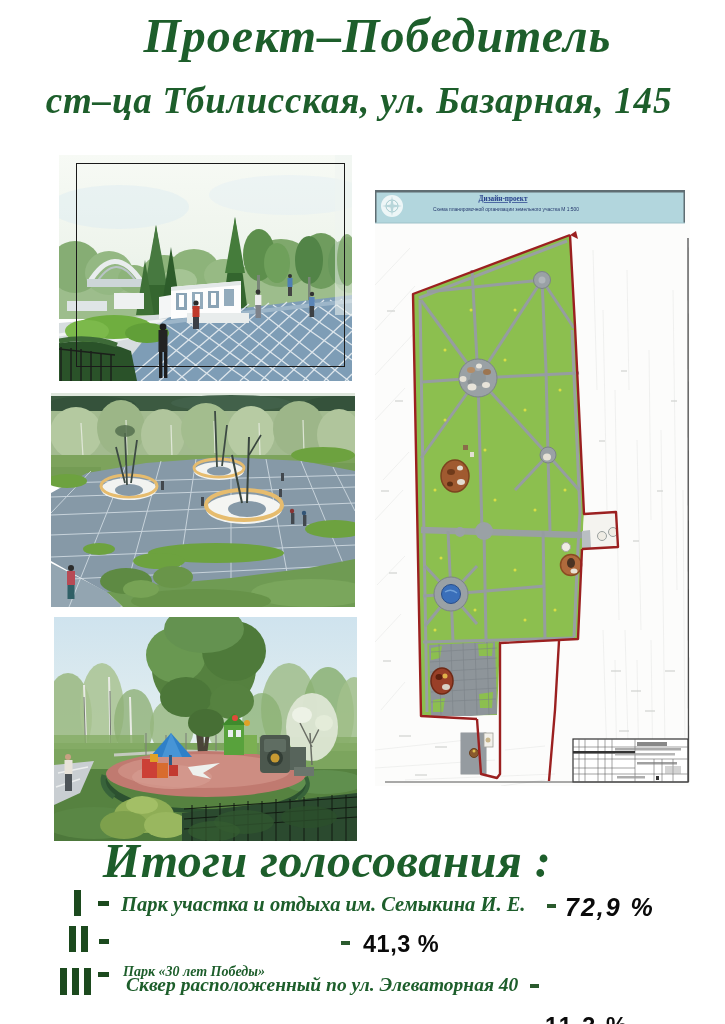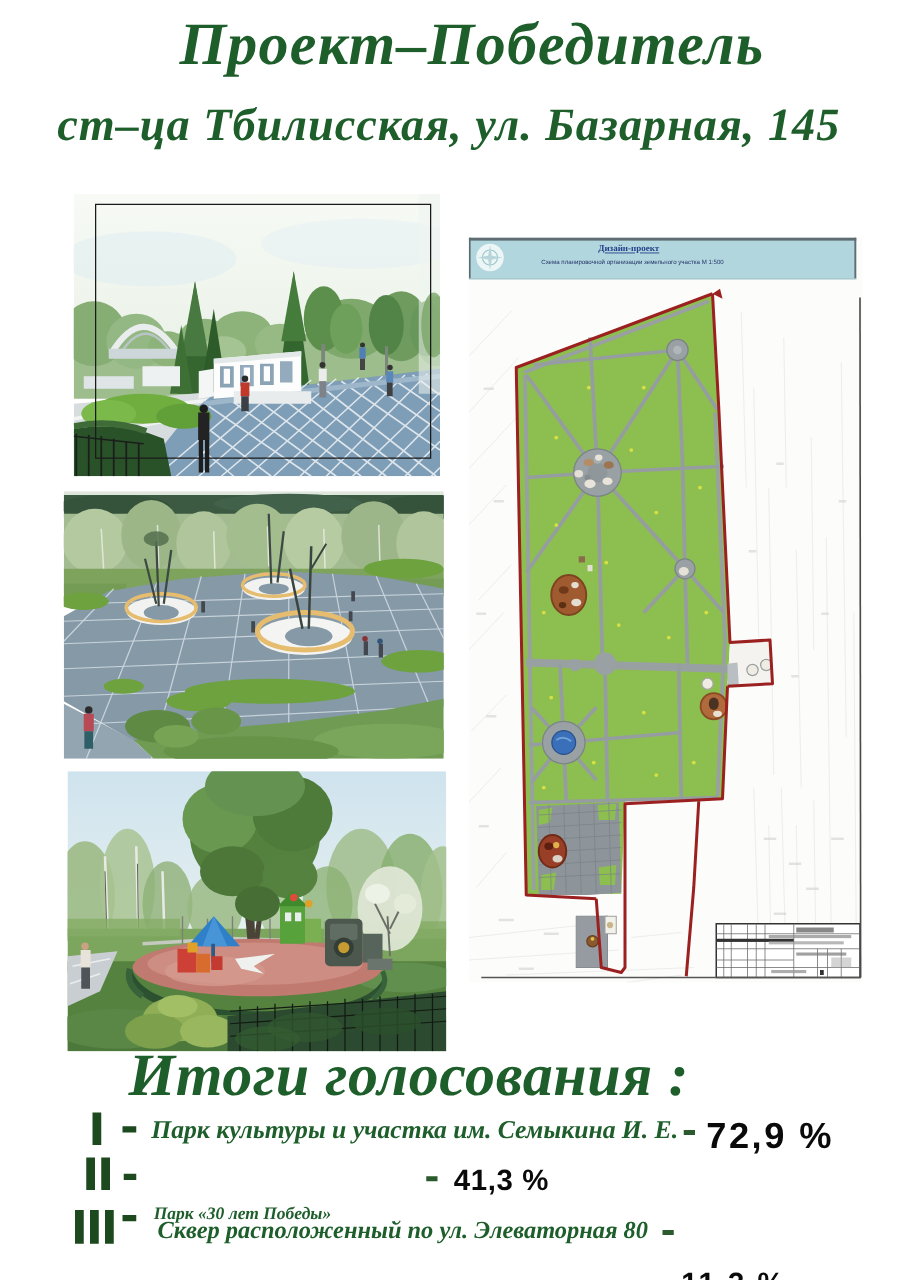--- a/index.html
+++ b/index.html
@@ -712,30 +712,30 @@
   <text x="128" y="11" text-anchor="middle" font-family="Liberation Serif, serif" font-size="7.2" fill="#27418c" font-weight="bold" text-decoration="underline">Дизайн-проект</text>
   <text x="131" y="21" text-anchor="middle" font-family="Liberation Sans, sans-serif" font-size="4.9" fill="#23366b">Схема планировочной организации земельного участка М 1:500</text>
   </g>
 </svg>
 </div>
 
 <div class="abs script" style="left:0px;top:833px;width:654px;text-align:center;font-size:48px;letter-spacing:0.5px;">Итоги голосования&nbsp;:</div>
 
 <div class="abs" style="left:74px;top:890px;width:7px;height:26px;background:#1c4a1e;"></div>
 <div class="abs" style="left:98px;top:901px;width:11px;height:5px;background:#1c4a1e;"></div>
-<div class="abs script" style="left:121px;top:893px;font-size:20.5px;white-space:nowrap;">Парк культуры и участка им. Семыкина И. Е.</div>
+<div class="abs script" style="left:121px;top:893px;font-size:20.5px;white-space:nowrap;">Парк участка и отдыха им. Семыкина И. Е.</div>
 <div class="abs" style="left:547px;top:904px;width:9px;height:3.5px;background:#2a5a2d;"></div>
-<div class="abs" style="left:565px;top:893px;font-family:'Liberation Sans',sans-serif;font-weight:bold;font-size:29px;color:#0a0a0a;letter-spacing:2px;white-space:nowrap;">72,9 %</div>
+<div class="abs" style="left:565px;top:893px;font-family:'Liberation Sans',sans-serif;font-weight:bold;font-size:25px;color:#0a0a0a;letter-spacing:2px;white-space:nowrap;font-style:italic;">72,9 %</div>
 
 <div class="abs" style="left:69px;top:926px;width:6.5px;height:26px;background:#1c4a1e;"></div>
 <div class="abs" style="left:81px;top:926px;width:6.5px;height:26px;background:#1c4a1e;"></div>
 <div class="abs" style="left:99px;top:939px;width:10px;height:5px;background:#1c4a1e;"></div>
 <div class="abs script" style="left:123px;top:964px;font-size:14px;white-space:nowrap;">Парк «30 лет Победы»</div>
 <div class="abs" style="left:341px;top:941px;width:9px;height:3.5px;background:#2a5a2d;"></div>
 <div class="abs" style="left:363px;top:931px;font-family:'Liberation Sans',sans-serif;font-weight:bold;font-size:23.5px;color:#0a0a0a;letter-spacing:0.5px;white-space:nowrap;">41,3 %</div>
 
 <div class="abs" style="left:60px;top:968px;width:6.5px;height:27px;background:#1c4a1e;"></div>
 <div class="abs" style="left:72px;top:968px;width:6.5px;height:27px;background:#1c4a1e;"></div>
 <div class="abs" style="left:84px;top:968px;width:6.5px;height:27px;background:#1c4a1e;"></div>
 <div class="abs" style="left:98px;top:972px;width:11px;height:5px;background:#1c4a1e;"></div>
-<div class="abs script" style="left:126px;top:974px;font-size:19.5px;white-space:nowrap;">Сквер расположенный по ул. Элеваторная 80</div>
+<div class="abs script" style="left:126px;top:974px;font-size:19.5px;white-space:nowrap;">Сквер расположенный по ул. Элеваторная 40</div>
 <div class="abs" style="left:530px;top:984px;width:9px;height:3.5px;background:#2a5a2d;"></div>
 <div class="abs" style="left:545px;top:972px;font-family:'Liberation Sans',sans-serif;font-weight:bold;font-size:23.5px;color:#0a0a0a;letter-spacing:2px;white-space:nowrap;margin-top:41px;">11,3 %</div>
 
 </body></html>

